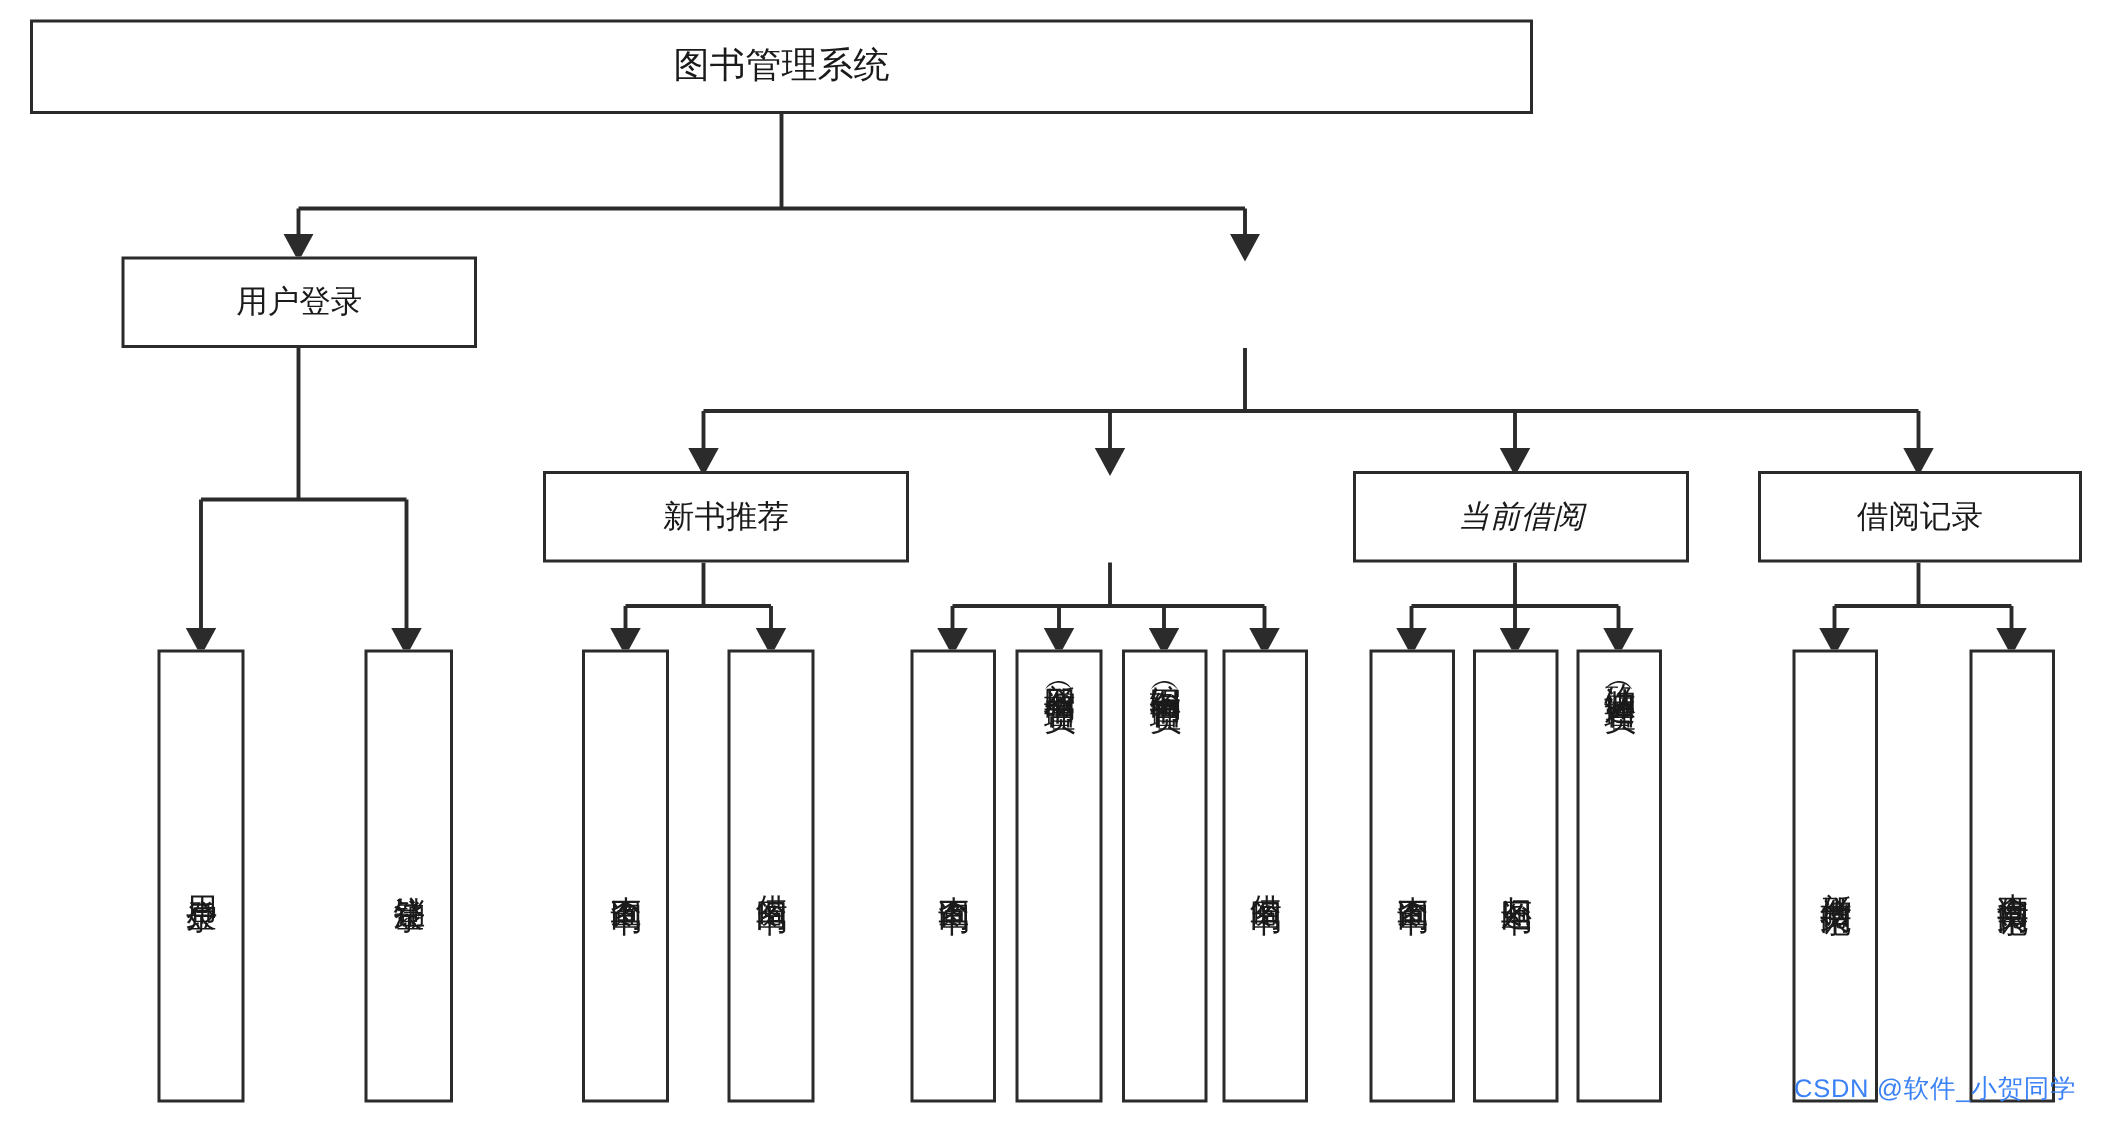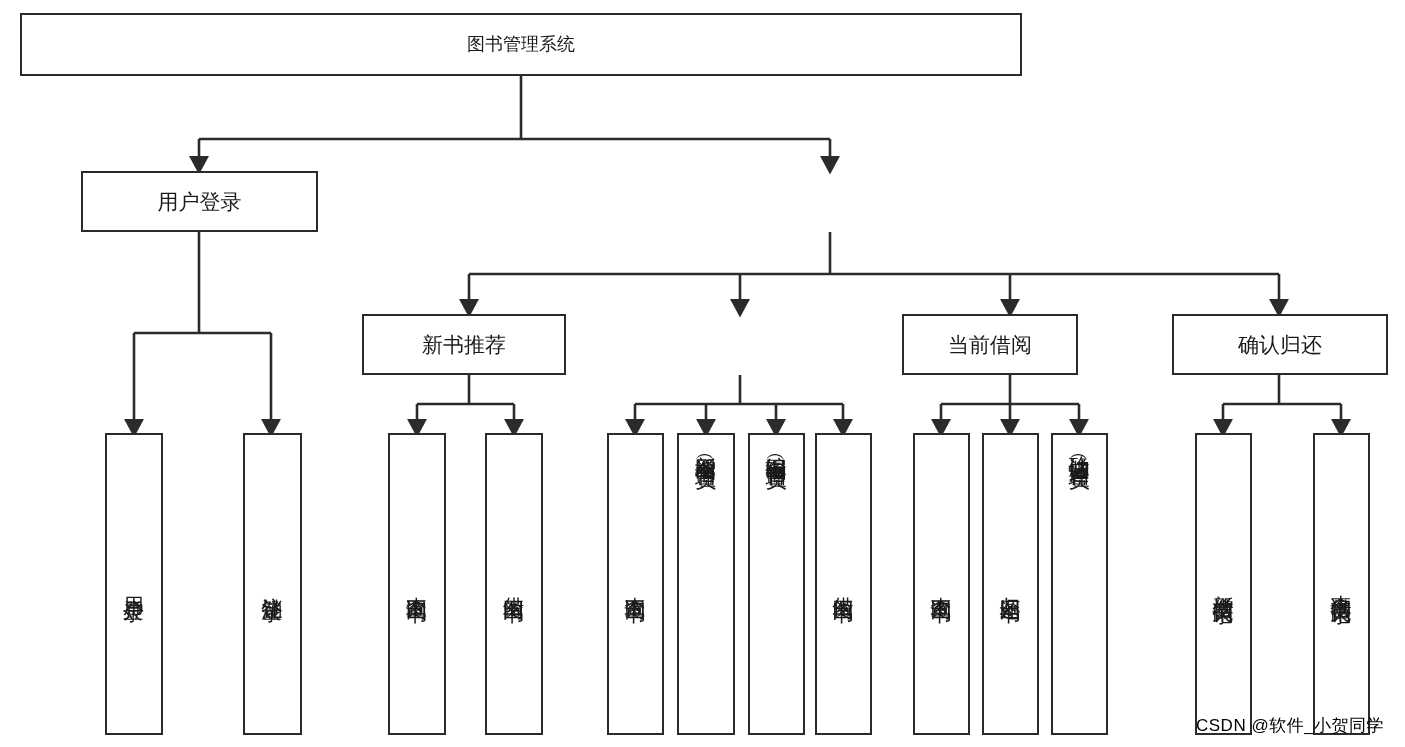--- a/index.html
+++ b/index.html
@@ -37,21 +37,21 @@
     color: #1a1a1a;
   }
   .node .label {
     display: block;
     text-align: center;
     line-height: 1.12;
     white-space: nowrap;
   }
   
   .node.root .label {
-    font-size: 18px;
+    font-size: 24px;
   }
   
   .node.branch .label {
     font-size: 21px;
   }
   
   .node.leaf {
     align-items: flex-start;
     justify-content: center;
     padding-top: 4px;
@@ -66,21 +66,21 @@
     max-height: 100%;
   }
   
   .node.leaf.mid {
     align-items: center;
     padding-top: 0;
   }
   .watermark {
     position: absolute;
     font-size: 17px;
-    color: #000000;
+    color: #3b82f6;
     white-space: nowrap;
     letter-spacing: 0.5px;
   }
 </style>
 </head>
 <body>
 
 <div id="diagram-root">
 
   <svg class="connectors" viewBox="0 0 1405 747">
@@ -136,31 +136,31 @@
 
   <div class="node root" style="left:20px; top:13px; width:1002px; height:63px;">
     <span class="label">图书管理系统</span>
   </div>
 
   <div class="node branch" style="left:81px; top:171px; width:237px; height:61px;">
     <span class="label">用户登录</span>
   </div>
 
 
-  <div class="node branch" style="left:362px; top:314px; width:204px; height:61px;">
+  <div class="node branch" style="left:362px; top:314px; width:244px; height:61px;">
     <span class="label">新书推荐</span>
   </div>
 
 
-  <div class="node branch" style="left:902px; top:314px; width:176px; height:61px;">
+  <div class="node branch" style="left:902px; top:314px; width:224px; height:61px;font-style:italic;">
     <span class="label">当前借阅</span>
   </div>
 
   <div class="node branch" style="left:1172px; top:314px; width:216px; height:61px;">
-    <span class="label">确认归还</span>
+    <span class="label">借阅记录</span>
   </div>
 
   <div class="node leaf mid" style="left:105px; top:433px; width:58px; height:302px;">
     <span class="label">用户登录</span>
   </div>
 
   <div class="node leaf mid" style="left:243px; top:433px; width:59px; height:302px;">
     <span class="label">注销登录</span>
   </div>
 

